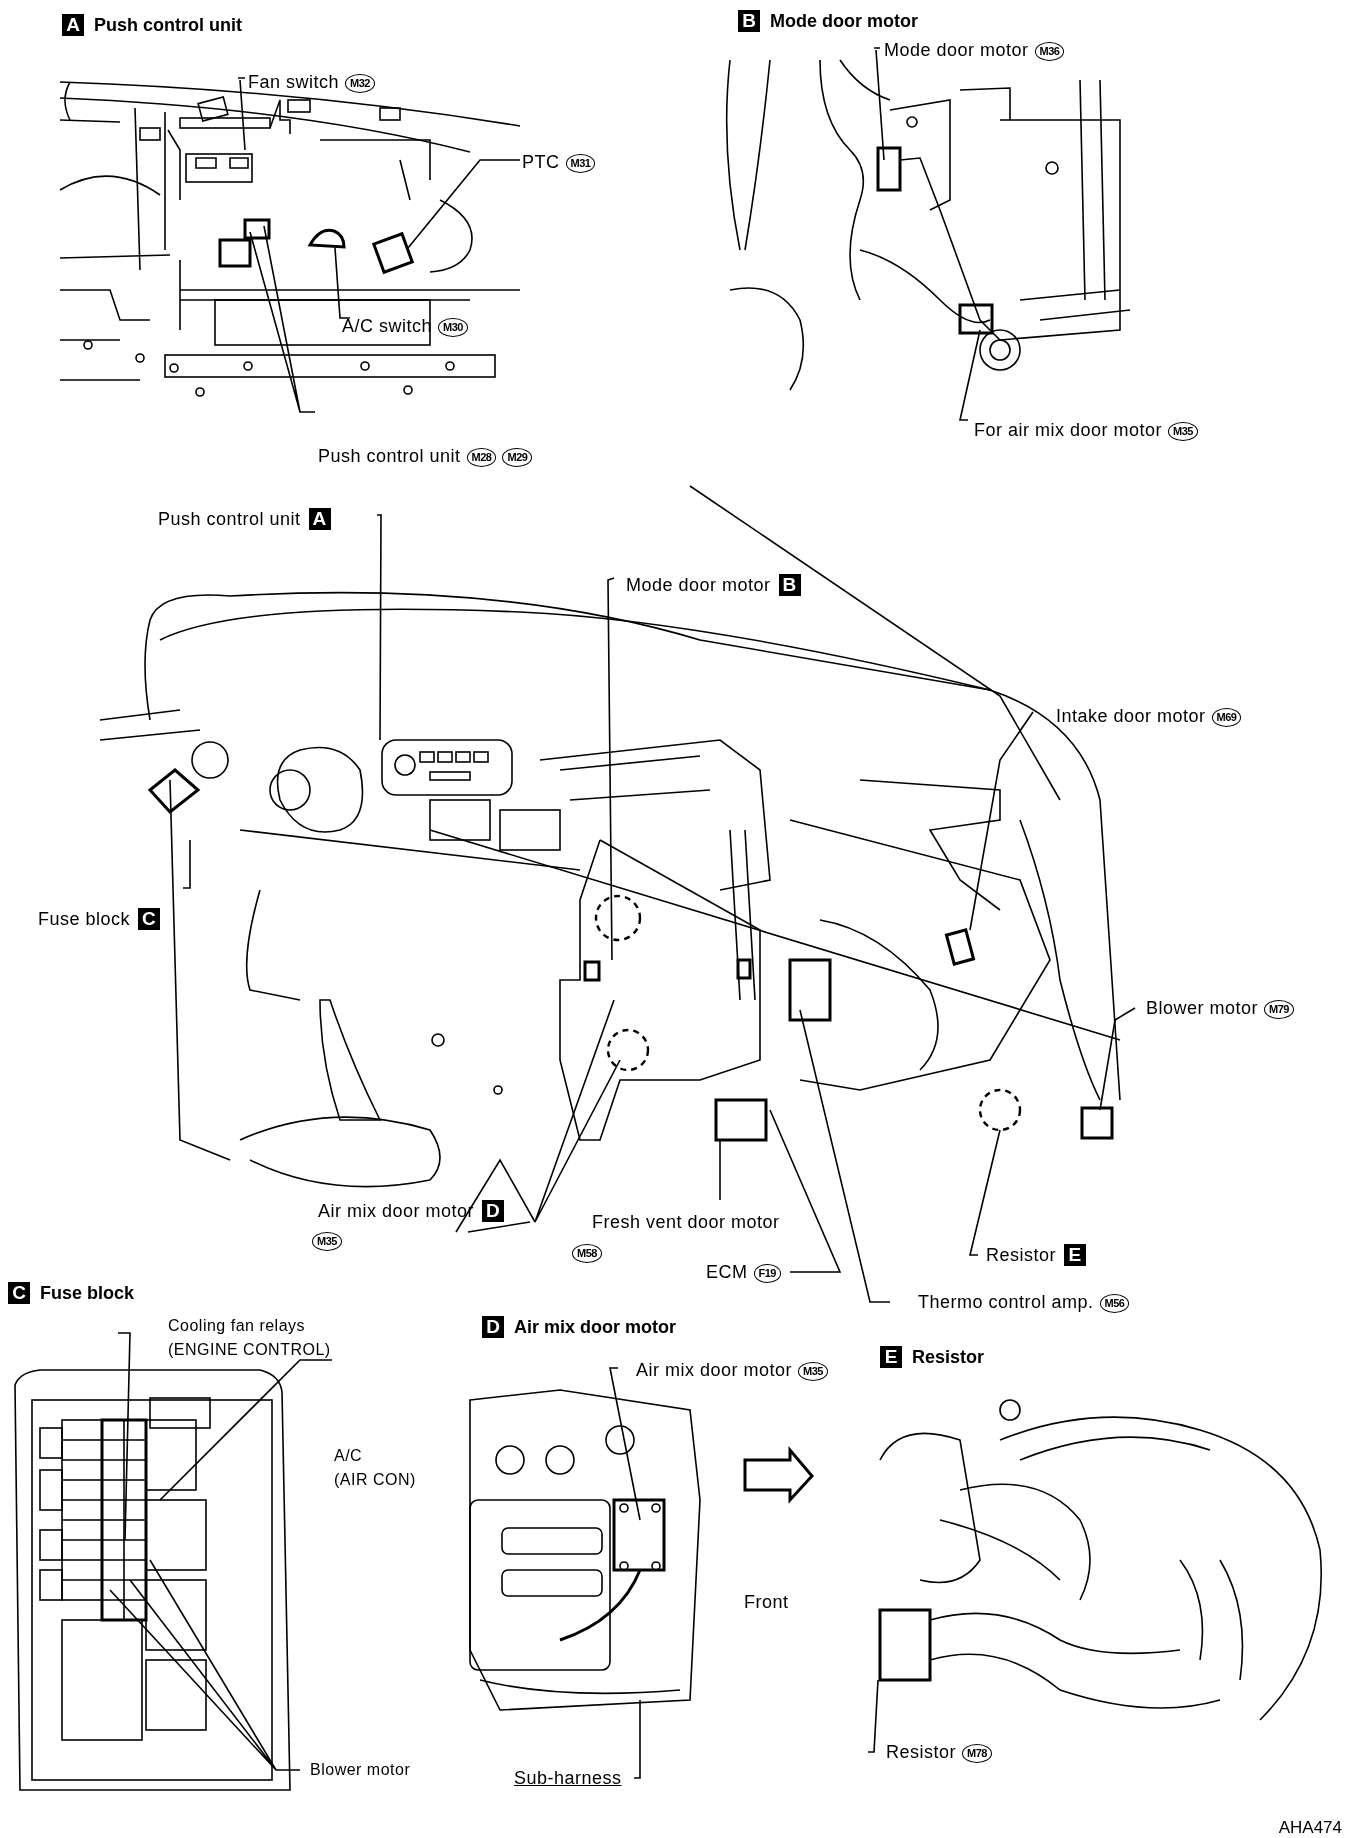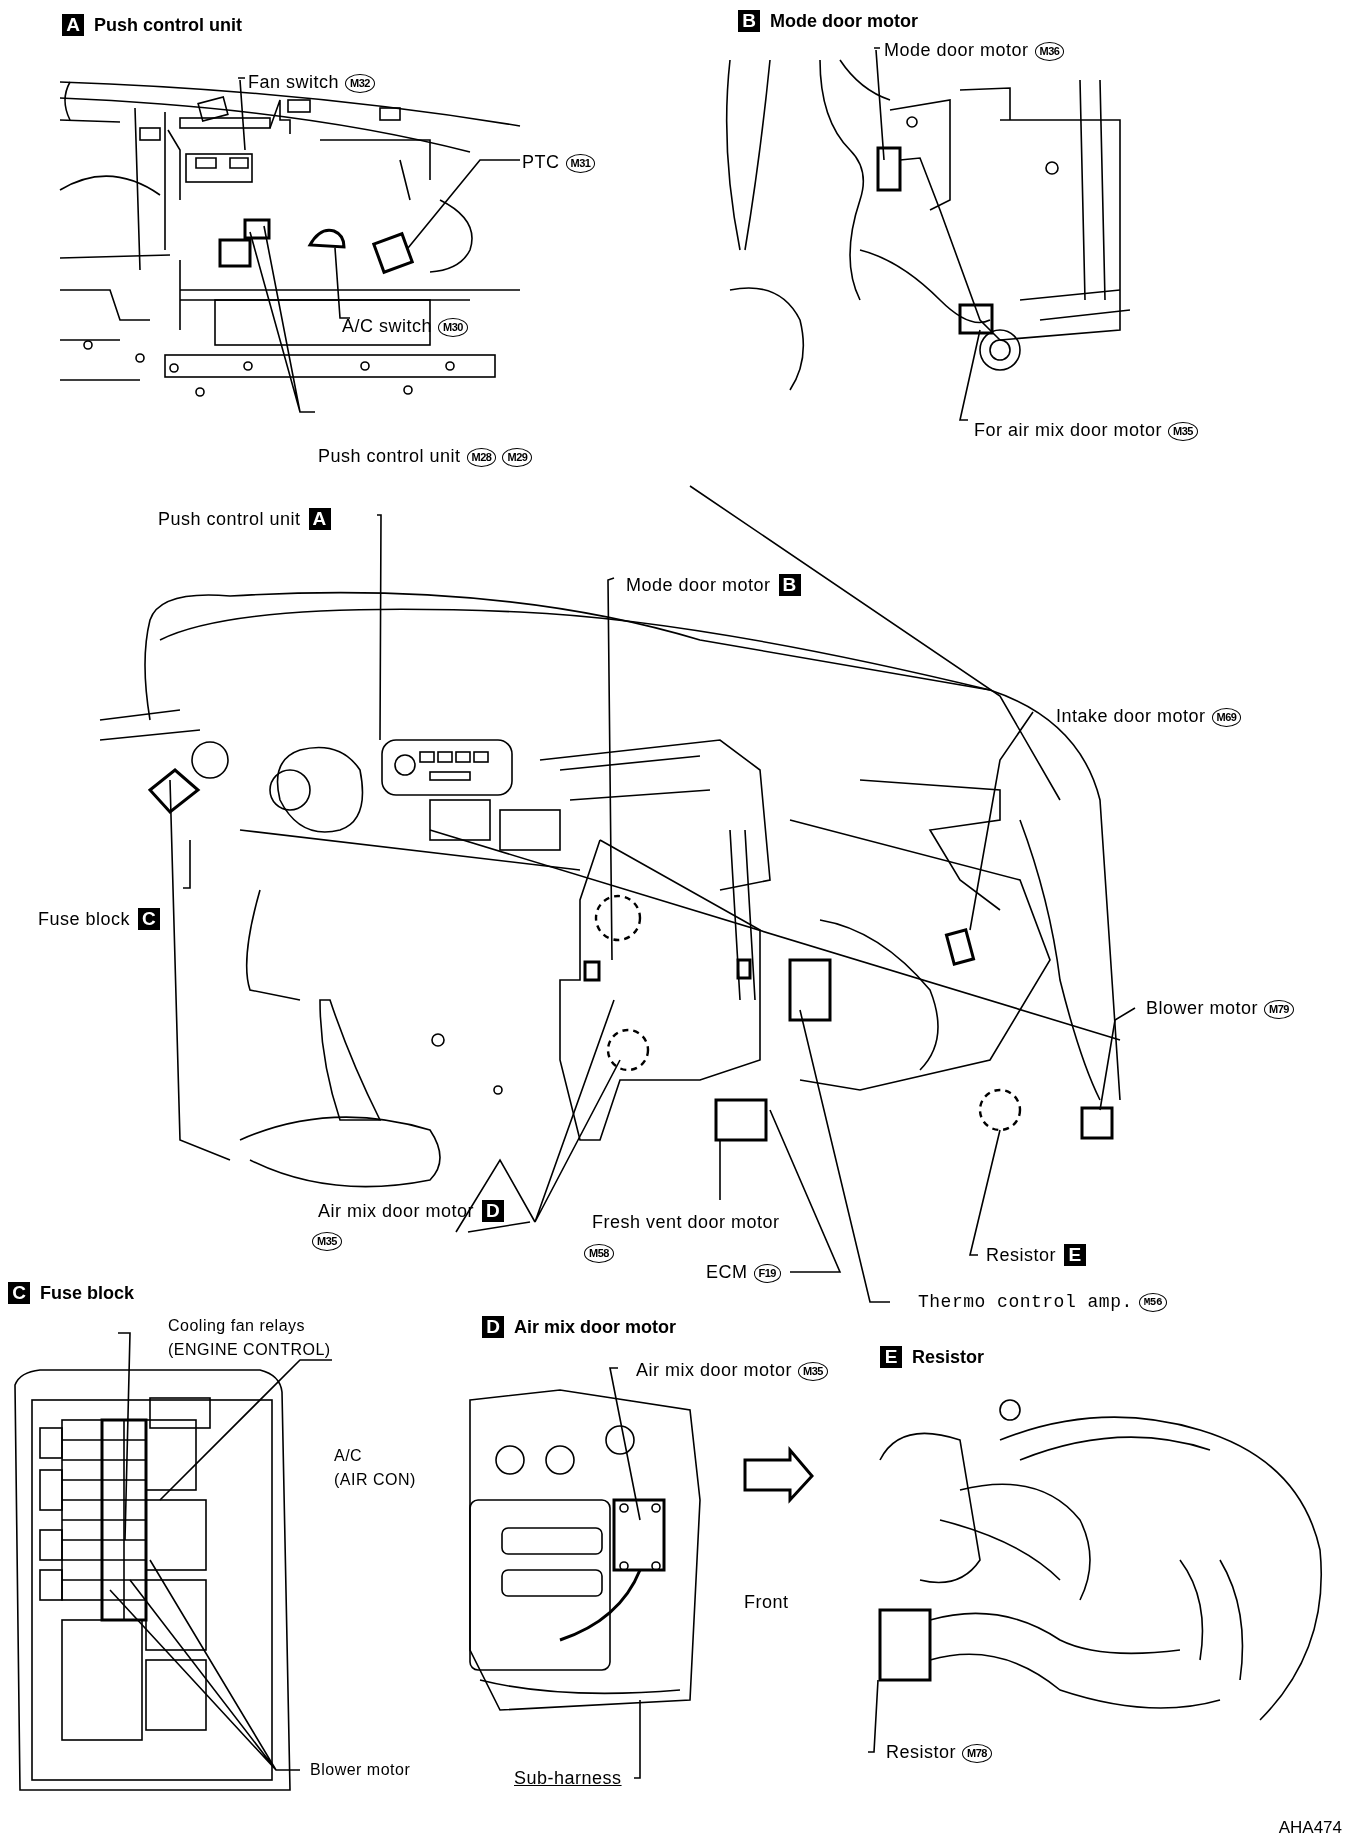--- a/index.html
+++ b/index.html
@@ -248,30 +248,30 @@
   <span>Air mix door motor</span>
   <span class="badge">D</span>
 </div>
 <div class="lbl" style="left:312px; top:1230px;">
   <span class="conn" style="margin-left:0;">M35</span>
 </div>
 <div class="lbl" style="left:576px; top:1212px;margin-left:16px;">
   <span>Fresh vent door motor</span>
 </div>
 <div class="lbl" style="left:572px; top:1242px;">
-  <span class="conn" style="margin-left:12px;">M58</span>
+  <span class="conn" style="margin-left:0;">M58</span>
 </div>
 <div class="lbl" style="left:986px; top:1244px; display:flex; align-items:center; gap:8px;">
   <span>Resistor</span>
   <span class="badge">E</span>
 </div>
 <div class="lbl" style="left:706px; top:1262px;">
   <span>ECM</span><span class="conn">F19</span>
 </div>
-<div class="lbl" style="left:918px; top:1292px;font-family:Liberation Mono, monospace;">
+<div class="lbl" style="left:918px; top:1292px;">
   <span>Thermo control amp.</span><span class="conn">M56</span>
 </div>
 
 <div class="ttl" style="left:8px; top:1282px;">
   <span class="badge">C</span>
   <span>Fuse block</span>
 </div>
 <div class="lbl" style="left:168px; top:1314px; font-size:16px; line-height:24px;">
   <div>Cooling fan relays</div>
   <div>(ENGINE CONTROL)</div>

